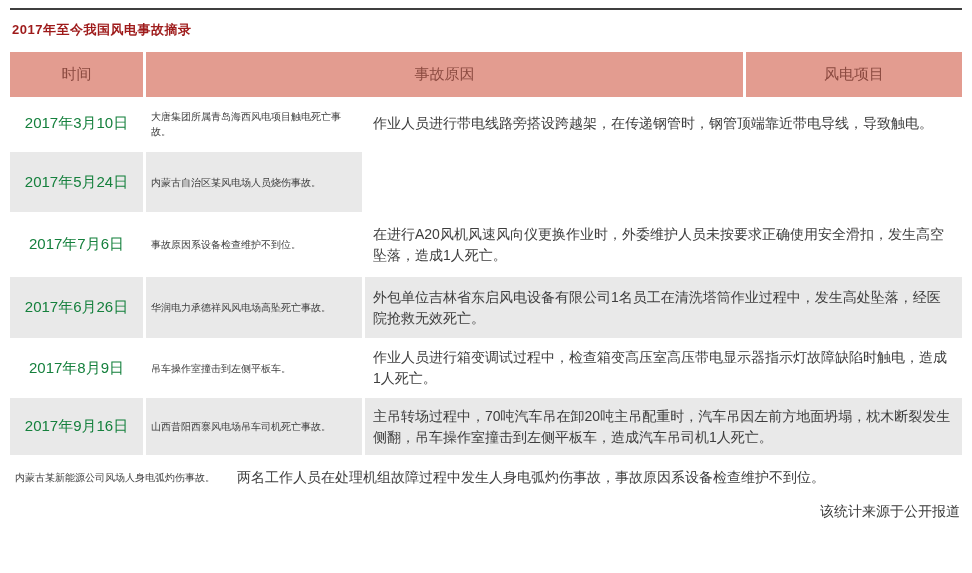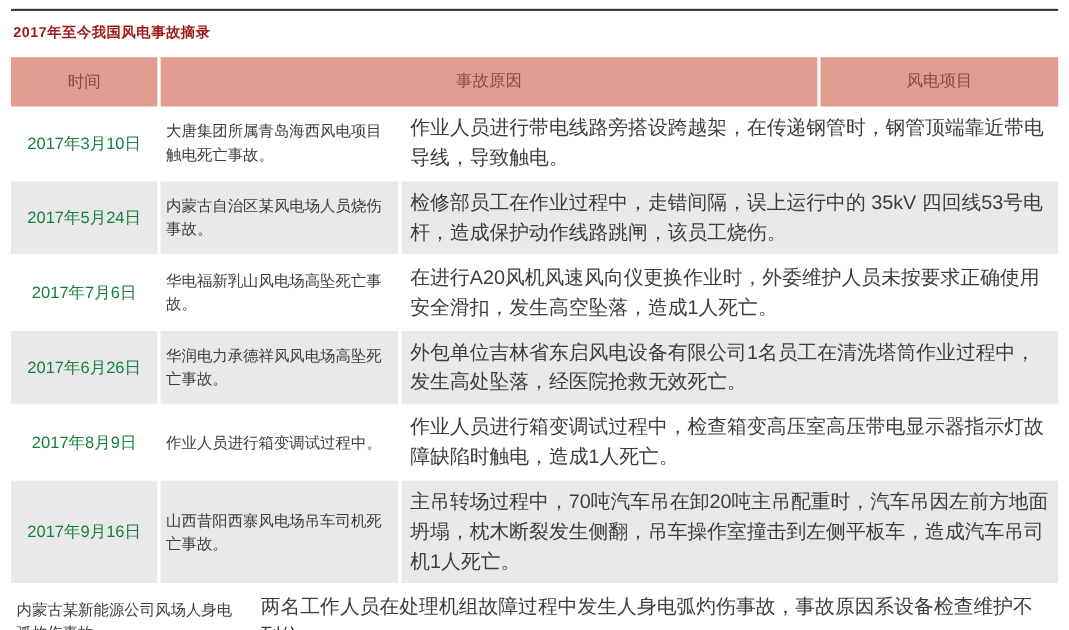--- a/index.html
+++ b/index.html
@@ -21,22 +21,22 @@
   .tbl { width: 952px; }
 
   .row { display: flex; gap: 3px; margin-top: 2px; }
   .row:first-child { margin-top: 0; }
 
   .cell {
     display: flex;
     align-items: center;
   }
   .c-date   { width: 133px; justify-content: center; text-align: center; font-size: 15px; color: #15803d; padding: 0 4px; }
-  .c-proj   { width: 216px; font-size: 14px; line-height: 1.5; padding: 6px 5px; color: #3d3d3d; }
-  .c-cause  { flex: 1; font-size: 18px; line-height: 1.5; padding: 6px 8px; color: #3d3d3d; }
+  .c-proj   { width: 216px; font-size: 10px; line-height: 1.5; padding: 6px 5px; color: #3d3d3d; }
+  .c-cause  { flex: 1; font-size: 14px; line-height: 1.5; padding: 6px 8px; color: #3d3d3d; }
 
   .head .cell {
     background: #e39c90;
     color: #8b4a40;
     font-size: 15px;
     justify-content: center;
     text-align: center;
     min-height: 45px;
     padding: 6px 4px;
   }
@@ -81,38 +81,37 @@
 
       <div class="row">
         <div class="cell c-date">2017年3月10日</div>
         <div class="cell c-proj">大唐集团所属青岛海西风电项目触电死亡事故。</div>
         <div class="cell c-cause">作业人员进行带电线路旁搭设跨越架，在传递钢管时，钢管顶端靠近带电导线，导致触电。</div>
       </div>
 
       <div class="row">
         <div class="cell c-date">2017年5月24日</div>
         <div class="cell c-proj">内蒙古自治区某风电场人员烧伤事故。</div>
-        <div class="cell c-cause">检修部员工在作业过程中，走错间隔，误上运行中的 35kV 四回线53号电杆，造成保护动作线路跳闸，该员工烧伤。</div>
       </div>
 
       <div class="row">
         <div class="cell c-date">2017年7月6日</div>
-        <div class="cell c-proj">华电福新乳山风电场高坠死亡事故。</div>
+        <div class="cell c-proj">事故原因系设备检查维护不到位。</div>
         <div class="cell c-cause">在进行A20风机风速风向仪更换作业时，外委维护人员未按要求正确使用安全滑扣，发生高空坠落，造成1人死亡。</div>
       </div>
 
       <div class="row">
         <div class="cell c-date">2017年6月26日</div>
         <div class="cell c-proj">华润电力承德祥风风电场高坠死亡事故。</div>
         <div class="cell c-cause">外包单位吉林省东启风电设备有限公司1名员工在清洗塔筒作业过程中，发生高处坠落，经医院抢救无效死亡。</div>
       </div>
 
       <div class="row">
         <div class="cell c-date">2017年8月9日</div>
-        <div class="cell c-proj">作业人员进行箱变调试过程中。</div>
+        <div class="cell c-proj">吊车操作室撞击到左侧平板车。</div>
         <div class="cell c-cause">作业人员进行箱变调试过程中，检查箱变高压室高压带电显示器指示灯故障缺陷时触电，造成1人死亡。</div>
       </div>
 
       <div class="row">
         <div class="cell c-date">2017年9月16日</div>
         <div class="cell c-proj">山西昔阳西寨风电场吊车司机死亡事故。</div>
         <div class="cell c-cause">主吊转场过程中，70吨汽车吊在卸20吨主吊配重时，汽车吊因左前方地面坍塌，枕木断裂发生侧翻，吊车操作室撞击到左侧平板车，造成汽车吊司机1人死亡。</div>
       </div>
 
 

